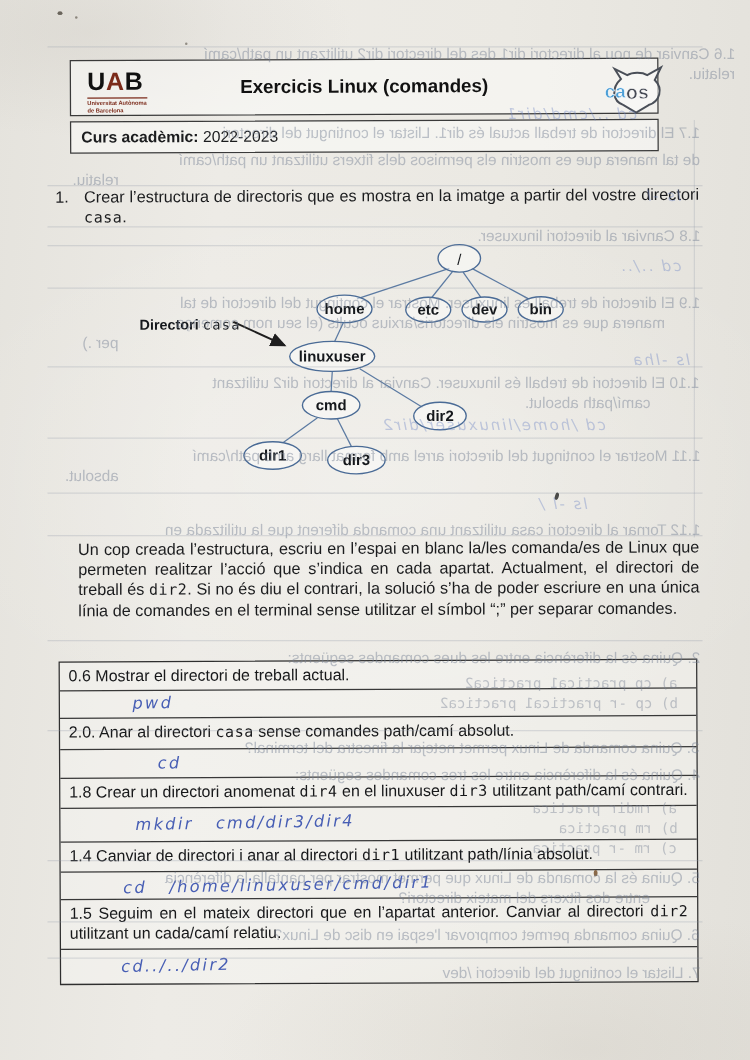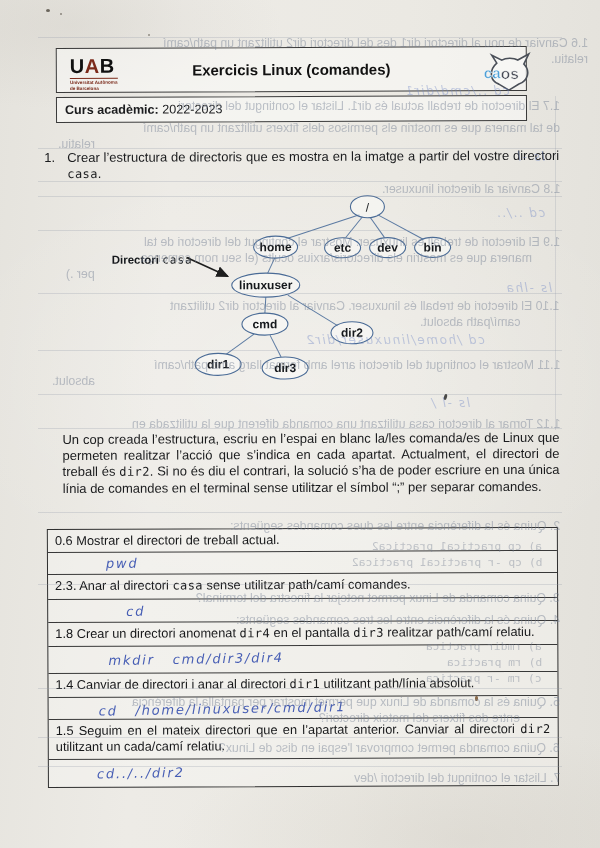--- a/index.html
+++ b/index.html
@@ -206,26 +206,26 @@
 
     <div class="intro"><span>Un cop creada l’estructura, escriu en l’espai en blanc la/les comanda/es de Linux que permeten realitzar l’acció que s’indica en cada apartat. Actualment, el directori de treball és </span><span class="code">dir2</span><span>. Si no és diu el contrari, la solució s’ha de poder escriure en una única línia de comandes en el terminal sense utilitzar el símbol “;” per separar comandes.</span></div>
 
     <div class="qtable">
 
       <div class="row q"><span>0.6 Mostrar el directori de treball actual.</span></div>
       <div class="row a" style="height:22px">
         <span class="hand" style="left:58px;top:3px">pwd</span>
       </div>
 
-      <div class="row q"><span>2.3. Anar al directori </span><span class="code">casa</span><span> sense utilitzar path/camí comandes.</span></div>
+      <div class="row q"><span>2.0. Anar al directori </span><span class="code">casa</span><span> sense comandes path/camí absolut.</span></div>
       <div class="row a" style="height:23px">
         <span class="hand" style="left:78px;top:4px">cd</span>
       </div>
 
-      <div class="row q"><span>1.8 Crear un directori anomenat </span><span class="code">dir4</span><span> en el pantalla </span><span class="code">dir3</span><span> realitzar path/camí relatiu.</span></div>
+      <div class="row q"><span>1.8 Crear un directori anomenat </span><span class="code">dir4</span><span> en el linuxuser </span><span class="code">dir3</span><span> utilitzant path/camí contrari.</span></div>
       <div class="row a" style="height:27px">
         <span class="hand" style="left:60px;top:5px">mkdir  cmd/dir3/dir4</span>
       </div>
 
       <div class="row q"><span>1.4 Canviar de directori i anar al directori </span><span class="code">dir1</span><span> utilitzant path/línia absolut.</span></div>
       <div class="row a" style="height:22px">
         <span class="hand" style="left:50px;top:4px">cd  /home/linuxuser/cmd/dir1</span>
       </div>
 
       <div class="row q"><span>1.5 Seguim en el mateix directori que en l’apartat anterior. Canviar al directori </span><span class="code">dir2</span><span> utilitzant un cada/camí relatiu.</span></div>

